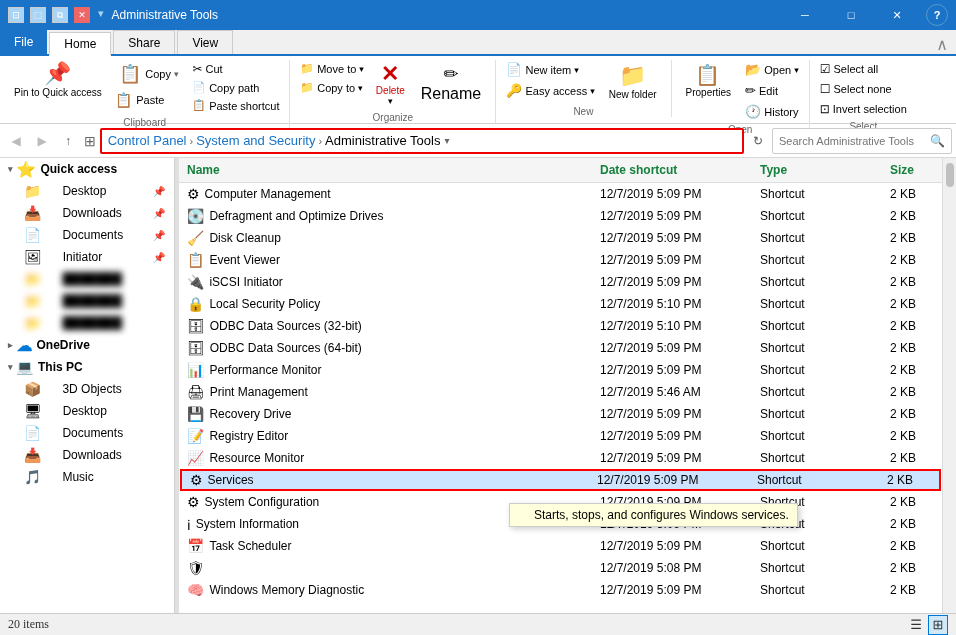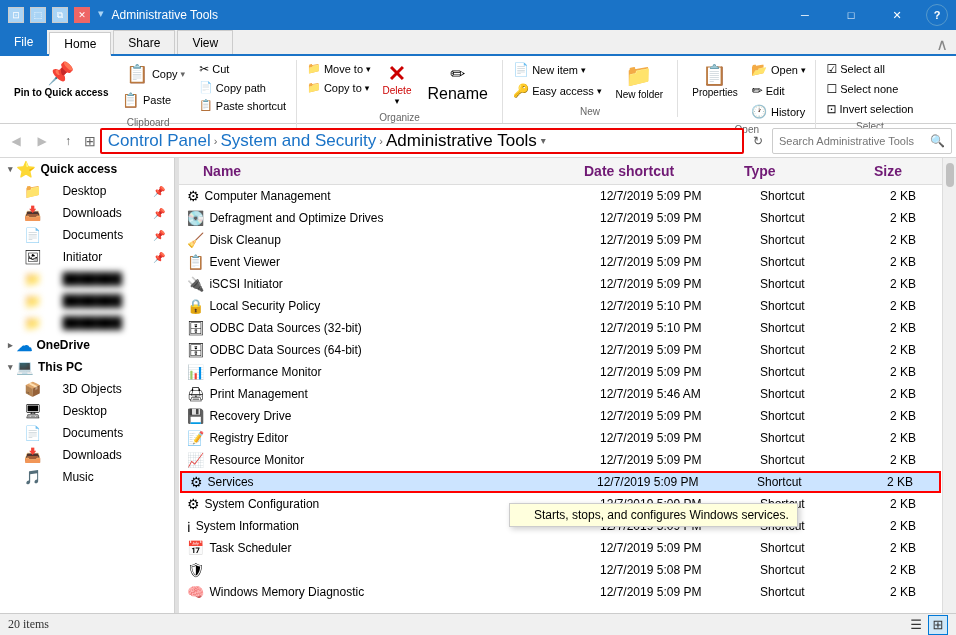--- a/index.html
+++ b/index.html
@@ -137,21 +137,21 @@
       border: 1px solid #0078d7;
       border-radius: 2px;
       display: flex;
       align-items: center;
       background: white;
       padding: 0 6px;
       overflow: hidden;
     }
     .breadcrumb-item {
       color: #1a73c7;
-      font-size: 17px;
+      font-size: 13px;
       cursor: pointer;
       white-space: nowrap;
     }
     .breadcrumb-sep { color: #666; margin: 0 3px; font-size: 11px; }
     .breadcrumb-item.active { color: #000; font-weight: 500; }
     .address-dropdown { margin-left: 4px; color: #666; cursor: pointer; font-size: 10px; }
     .address-refresh { width: 24px; height: 26px; display: flex; align-items: center; justify-content: center; color: #555; cursor: pointer; }
     .search-box {
       width: 180px; height: 26px;
       border: 1px solid #ccc;
@@ -192,22 +192,22 @@
     .sidebar-indent { padding-left: 24px; }
     .blurred { filter: blur(3px); user-select: none; }
 
     
     .file-area { flex: 1; background: white; display: flex; flex-direction: column; overflow: hidden; }
     .file-list-header {
       display: grid;
       grid-template-columns: 1fr 160px 130px 60px;
       background: #f5f5f5;
       border-bottom: 1px solid #ddd;
-      padding: 3px 16px;
-      font-size: 14px; font-weight: 600; color: #701a75;
+      padding: 3px 0;
+      font-size: 12px; font-weight: 600; color: #15803d;
     }
     .file-list-header div { padding: 2px 8px; }
     .file-list-body { flex: 1; overflow-y: auto; }
     .file-row {
       display: grid;
       grid-template-columns: 1fr 160px 130px 60px;
       align-items: center;
       padding: 1px 0;
       font-size: 12px; cursor: pointer;
       height: 22px;
@@ -296,21 +296,21 @@
     <span>∧</span>
   </div>
 </div>
 
 <div class="ribbon" style="height:68px;">
 
   <div class="ribbon-group">
     <div class="ribbon-btns">
       <div class="ribbon-large-btn" style="min-width:50px;">
         <div class="ribbon-large-icon">📌</div>
-        <div class="ribbon-large-label" style="font-size:10px;text-align:left;line-height:1.2;font-weight:bold;">Pin to Quick access</div>
+        <div class="ribbon-large-label" style="font-size:10px;text-align:left;line-height:1.2;">Pin to Quick access</div>
       </div>
       <div style="display:flex;flex-direction:column;gap:2px;">
         <div class="ribbon-large-btn" style="flex-direction:row;gap:3px;min-width:50px;">
           <span style="font-size:18px;">📋</span>
           <span style="font-size:11px;">Copy</span>
           <span style="font-size:9px;color:#666;">▾</span>
         </div>
         <div class="ribbon-btn-small">
           <span style="font-size:14px;">📋</span>
           <span>Paste</span>

